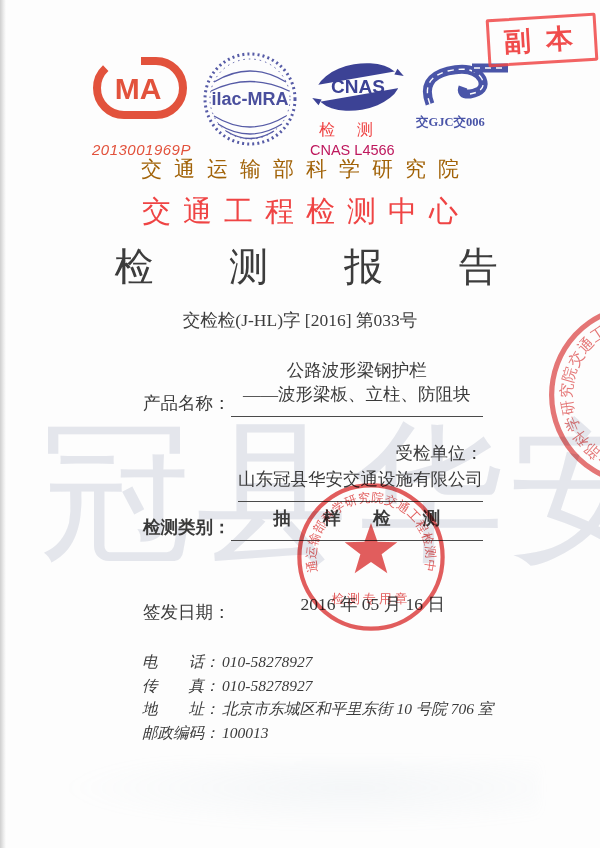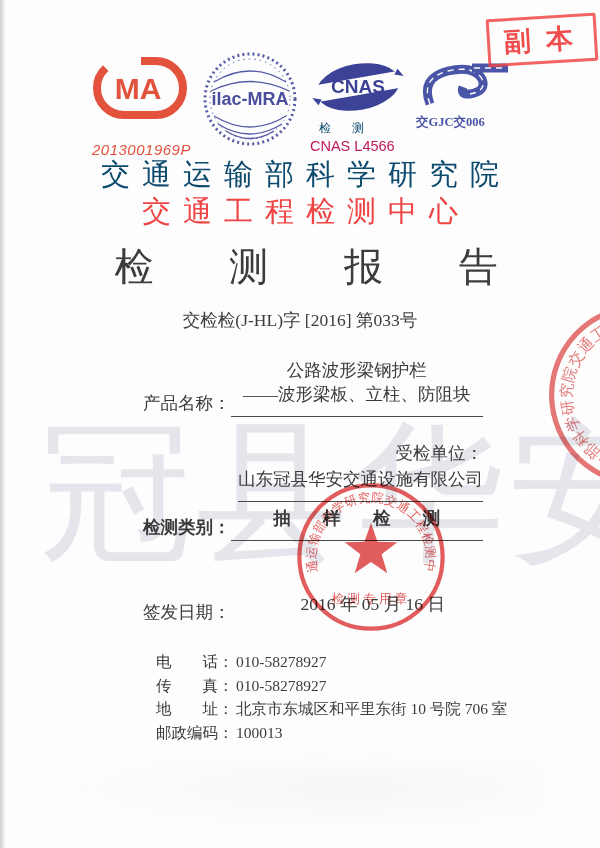--- a/index.html
+++ b/index.html
@@ -22,49 +22,49 @@
     font-family:"Liberation Sans","DejaVu Sans",sans-serif;
     font-weight:300;font-size:152px;letter-spacing:4px;color:#e4e6ec;
   }
   .content{position:absolute;inset:0;z-index:1;}
   
   .logo-box{position:absolute;text-align:left;}
   .cma{left:92px;top:56px;width:96px;}
   .cma-num{font-family:"Liberation Sans",sans-serif;font-size:15px;color:#e2523c;margin-top:17px;letter-spacing:.5px;font-style:italic;}
   .ilac{left:200px;top:50px;width:100px;}
   .cnas{left:310px;top:60px;width:96px;}
-  .cnas-jc{font-size:12px;color:#0c4a6e;letter-spacing:9px;margin-top:2px;padding-left:9px;}
+  .cnas-jc{font-size:16px;color:#ef4444;letter-spacing:9px;margin-top:2px;padding-left:9px;}
   .cnas-no{font-family:"Liberation Sans",sans-serif;font-size:14.5px;color:#be185d;margin-top:1px;}
   .jtt{left:416px;top:60px;width:96px;}
   .jtt-code{font-size:12.5px;color:#4a55a8;margin-top:2px;font-weight:bold;}
   
   .copy-stamp{
     left:487px;top:16px;z-index:3;transform:rotate(-3.5deg);
     border:3px solid rgba(240,72,72,.85);color:#f04c4c;
     font-size:27px;font-weight:600;letter-spacing:15px;
     padding:3px 6px 3px 14px;border-radius:2px;
   }
   
-  .org1{left:0;top:155px;width:100%;text-align:center;font-size:29px;letter-spacing:12px;text-indent:12px;color:#0c4a6e;}
+  .org1{left:0;top:155px;width:100%;text-align:center;font-size:21px;letter-spacing:12px;text-indent:12px;color:#a16207;}
   .org2{left:0;top:192px;width:100%;text-align:center;font-size:29px;letter-spacing:12px;text-indent:12px;color:#ef4444;}
   .rpt-title{left:0;top:240px;width:100%;text-align:center;font-size:39px;letter-spacing:33px;text-indent:33px;color:#3c3c3c;padding-left:6px;}
   .rpt-no{left:0;top:308px;width:100%;text-align:center;font-size:17.5px;color:#3c3c3c;}
   .rpt-no .num{text-underline-offset:3px;}
   
   .row{left:143px;width:340px;display:flex;align-items:flex-end;font-size:17.5px;color:#3a3a3a;}
   .row .lbl{flex:none;padding-bottom:2px;}
   .row .val{flex:1;text-align:center;border-bottom:1.5px solid #4a4a4a;padding-bottom:10px;line-height:24px;}
   .row .val.noline{border-bottom:none;}
   .row-product{top:358px;}
   .row-unit{top:441px;flex-direction:column;}
   .row-category{top:506px;font-weight:bold;}
   .row-category .val{letter-spacing:14px;text-indent:14px;}
   .row-date{top:592px;gap:32px;}
   
-  .contact{left:156px;top:650px;font-size:15.5px;line-height:23.5px;color:#3a3a3a;}
+  .contact{left:142px;top:650px;font-size:15.5px;line-height:23.5px;color:#3a3a3a;font-style:italic;}
   .contact .lbl{display:inline-block;width:80px;}
   
   .seal-main{left:294px;top:480px;width:154px;height:154px;z-index:3;mix-blend-mode:multiply;opacity:.88;}
   .seal-partial{left:545px;top:300px;width:190px;height:190px;z-index:3;mix-blend-mode:multiply;opacity:.8;transform:rotate(-80deg);}
   .bleed{left:60px;top:760px;width:480px;height:70px;z-index:0;
     background:radial-gradient(ellipse at 60% 40%,rgba(170,190,205,.10),rgba(170,190,205,0) 70%);
     filter:blur(4px);}
 </style>
 </head>
 <body>

